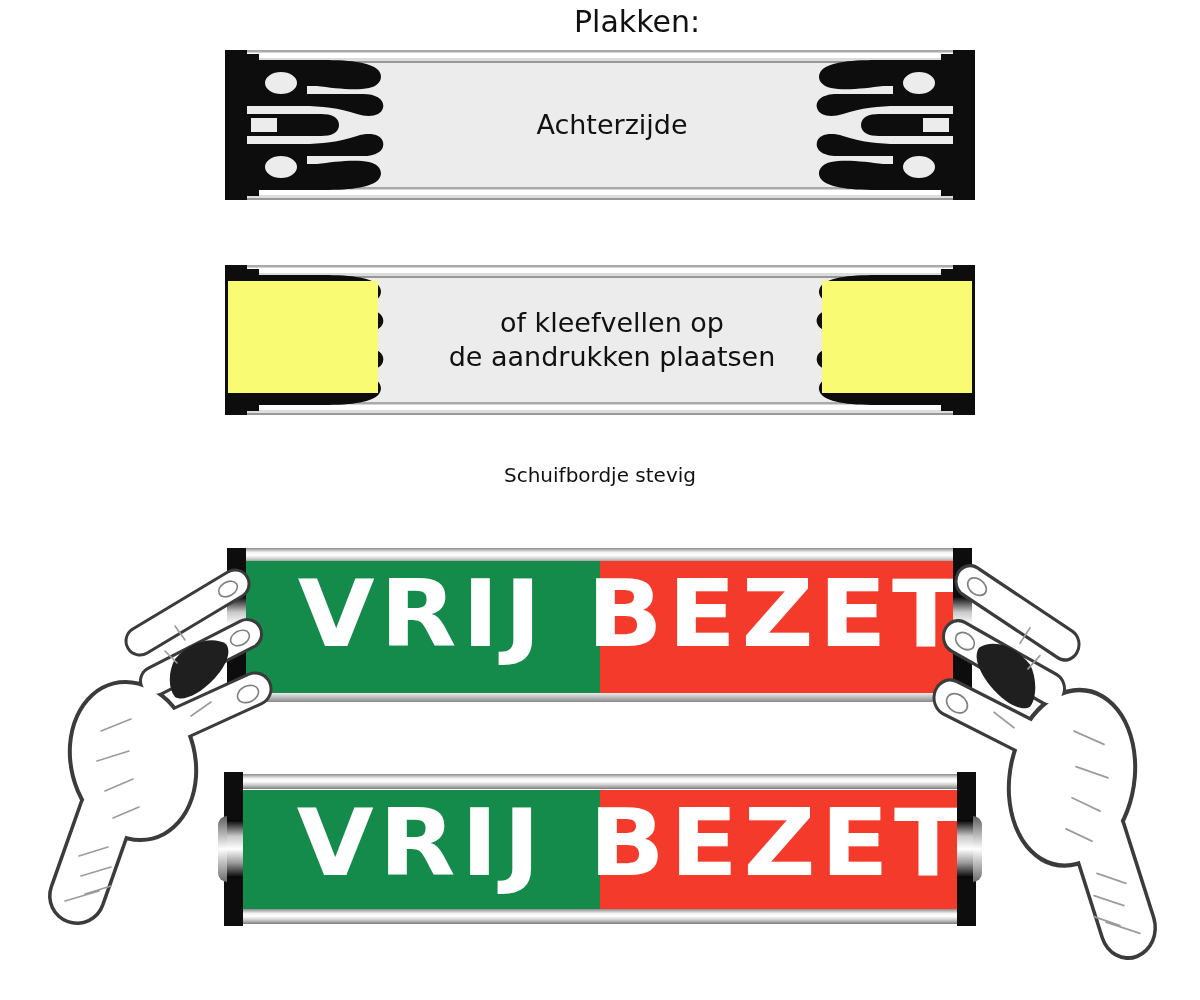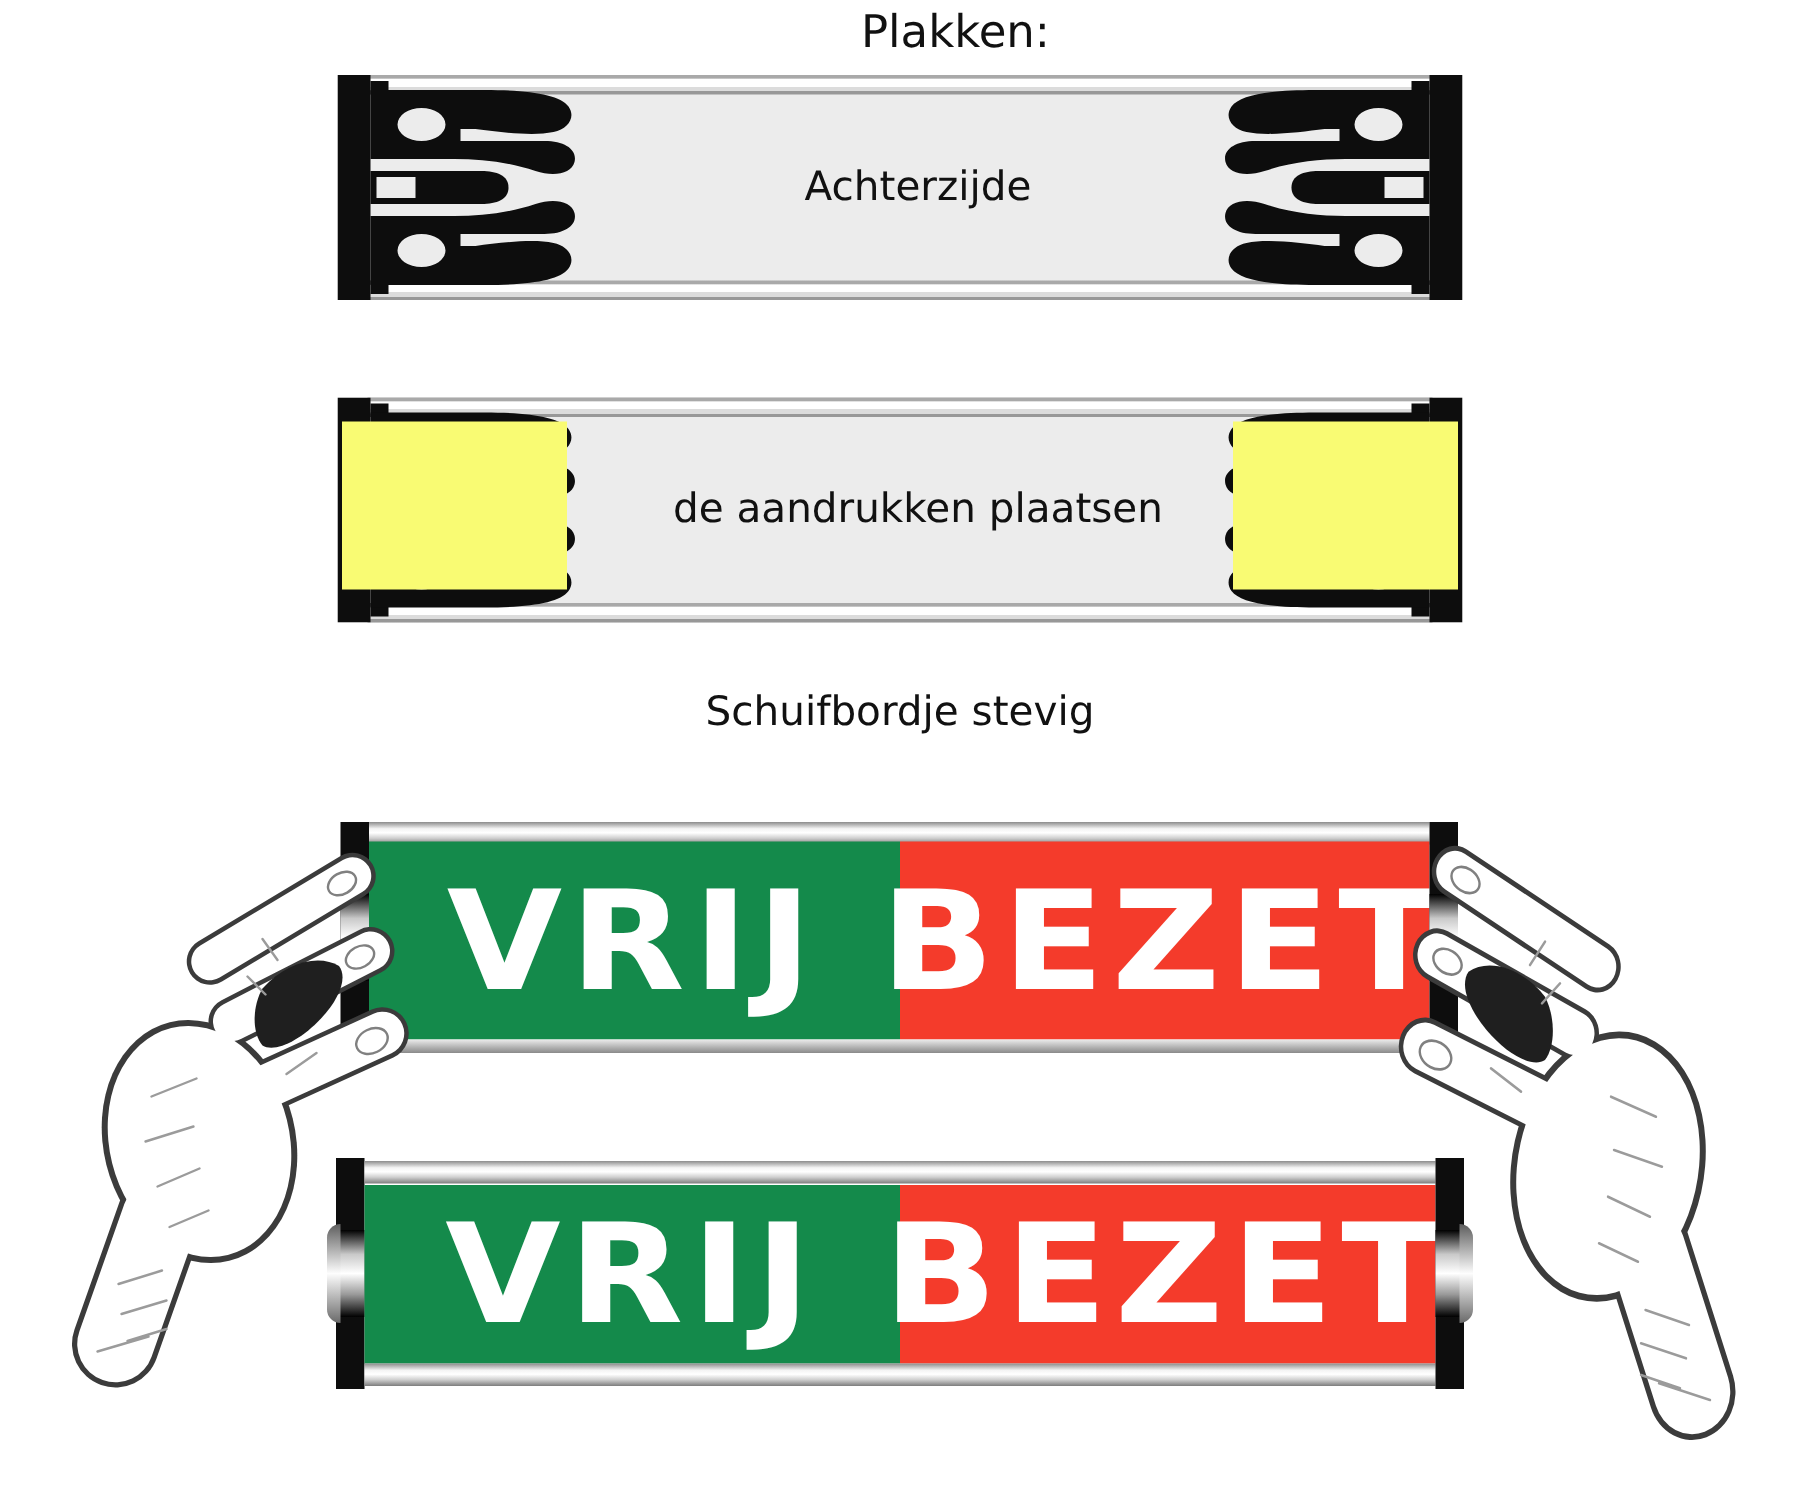--- a/index.html
+++ b/index.html
@@ -2,21 +2,21 @@
 <html style="--green: #148a4b; --red: #f43b2b; --yellow: #f9fb73; --panel_bg: #ececec; --cap: #0d0d0d; --ink: #111111;"><head>
 <meta charset="utf-8">
 <style>
   html,body{margin:0;padding:0;background:#fff;}
   body{width:1200px;height:1000px;position:relative;overflow:hidden;
        font-family:"DejaVu Sans","Liberation Sans",sans-serif;color:var(--ink,#111);}
   .abs{position:absolute;}
 
   
   .title{top:4px;left:0;width:1200px;text-align:center;font-size:30px;color:var(--ink,#111);padding-left:37px;}
-  .instruction{top:458px;left:0;width:1200px;text-align:center;font-size:27px;line-height:34px;color:var(--ink,#111);}
+  .instruction{top:458px;left:0;width:1200px;text-align:center;font-size:20px;line-height:34px;color:var(--ink,#111);}
 
   
   .panel{left:225px;width:750px;height:150px;background:var(--panel_bg,#ececec);}
   .panel .rail{position:absolute;left:20px;right:20px;height:13px;
     background:linear-gradient(to bottom,#a9a9a9 0 2px,#ffffff 3px 8px,#dcdcdc 8px 11px,#989898 11px 13px);}
   .panel .rail.top{top:0;}
   .panel .rail.bottom{bottom:0;}
   .clips{position:absolute;top:0;width:180px;height:150px;}
   .clips.left{left:0;}
   .clips.right{right:0;transform:scaleX(-1);}
@@ -33,21 +33,21 @@
   .cap.right{right:0;}
   .cap .shine{position:absolute;left:0;right:0;top:48px;height:58px;
     background:linear-gradient(to bottom,#000 0%,#c9c9c9 28%,#ffffff 50%,#9a9a9a 74%,#000 100%);}
   .cap .knob{position:absolute;top:44px;height:66px;width:9px;
     background:linear-gradient(to bottom,#5d5d5d,#fdfdfd 50%,#6a6a6a);}
   .cap.left .knob{left:-6px;border-radius:9px 0 0 9px;}
   .cap.right .knob{right:-6px;border-radius:0 9px 9px 0;}
   .railS{position:absolute;left:19px;right:19px;height:15px;
     background:linear-gradient(to bottom,#8c8c8c 0%,#f4f4f4 30%,#ffffff 48%,#cfcfcf 72%,#7d7d7d 100%);}
   .field{position:absolute;left:19px;right:19px;display:flex;}
-  .half{flex:1;display:flex;align-items:center;justify-content:center;}
+  .half{flex:1;display:flex;align-items:flex-start;justify-content:center;}
   .half.green{background:var(--green,#148a4b);}
   .half.red{background:var(--red,#f43b2b);}
   .sign-word{font-size:92px;font-weight:bold;color:#fff;letter-spacing:5px;transform:scaleX(1.08);}
   .bottom-edge{position:absolute;left:19px;right:19px;bottom:0;height:9px;
     background:linear-gradient(to bottom,#ececec,#b5b5b5 55%,#8a8a8a);}
 
   #sign-held{left:227px;top:548px;width:745px;}
   #sign-held .railS{top:0;}
   #sign-held .field{top:13px;height:132px;}
   #sign-placed{left:224px;top:772px;width:752px;}
@@ -134,20 +134,21 @@
   <svg class="clips left" viewBox="0 0 180 150">
       <use href="#clipset"></use>
     </svg>
   <svg class="clips right" viewBox="0 0 180 150">
       <use href="#clipset"></use>
     </svg>
   <div class="pad left"></div>
   <div class="pad right"></div>
   <div class="panel-label">
     <div>
+      <div>of kleefvellen op</div>
       <div>de aandrukken plaatsen</div>
     </div>
   </div>
 </div>
 
 <div class="abs instruction">
   <div>Schuifbordje stevig</div>
 </div>
 
 <div class="abs sign" id="sign-held">

